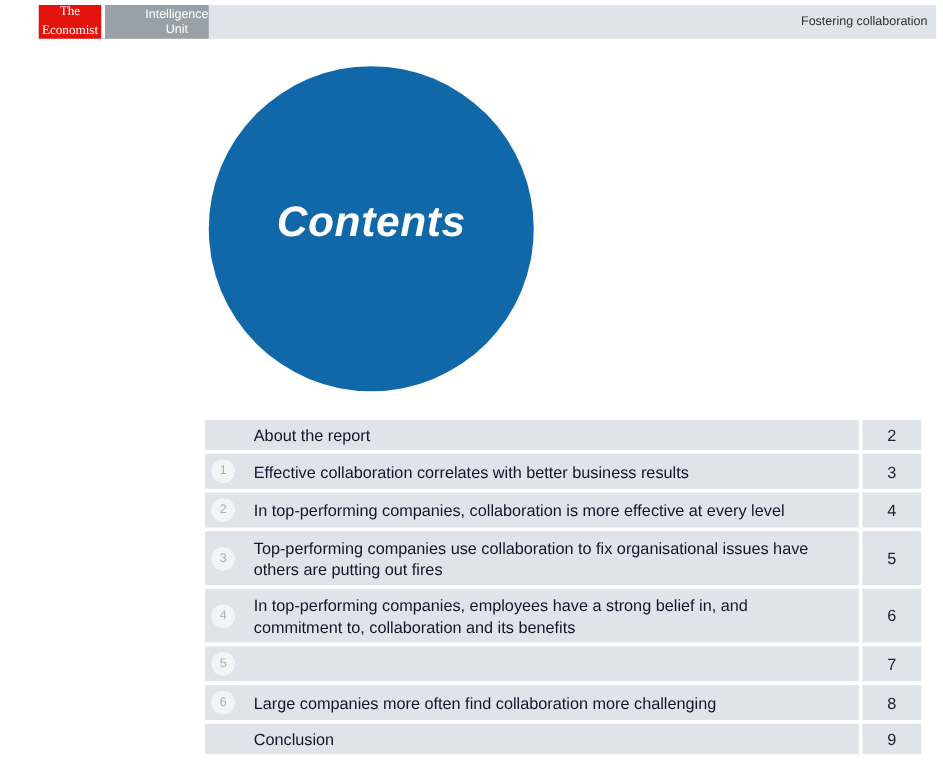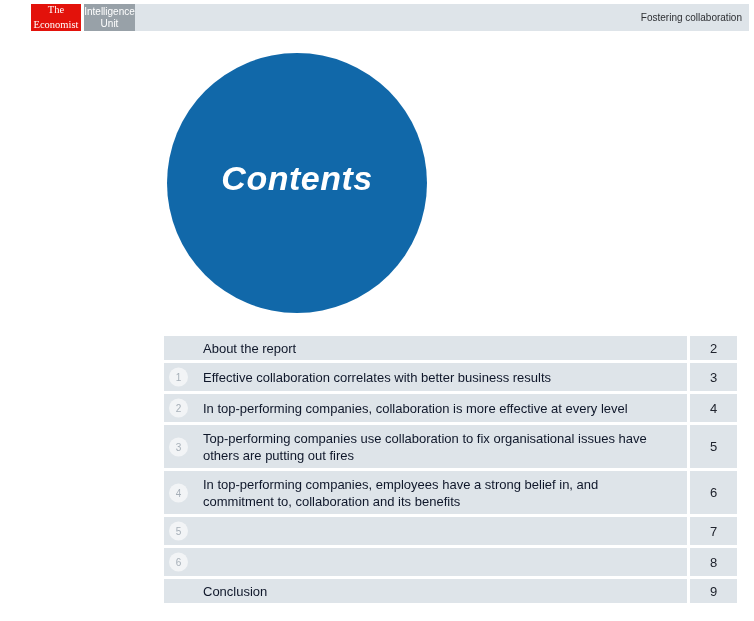--- a/index.html
+++ b/index.html
@@ -18,21 +18,21 @@
   .economist-box{
     width:50px;background:#e3120b;color:#ffffff;
     font-family:"Liberation Serif",serif;font-size:10.5px;line-height:1.15;
     display:flex;flex-direction:column;align-items:center;justify-content:space-between;
     text-align:center;border-right:3px solid #ffffff;flex:0 0 auto;
   }
   .eiu-box{
     width:51px;background:#98a1a8;color:#ffffff;
     font-size:10px;line-height:1.2;
     display:flex;flex-direction:column;align-items:center;justify-content:center;
-    text-align:right;overflow:hidden;white-space:nowrap;flex:0 0 auto;
+    text-align:right;overflow:hidden;white-space:nowrap;flex:0 0 auto;padding-left:32px;
   }
   .header-spacer{flex:1;}
   .header-title{
     align-self:center;padding-right:7px;font-size:10px;color:#2d2f33;
   }
 
   
   .contents-circle{
     position:absolute;left:167px;top:53px;width:260px;height:260px;
     border-radius:50%;background:#1168a9;
@@ -131,20 +131,21 @@
       </div>
       <div class="toc-row row-mid">
         <div class="toc-main">
           <span class="toc-num">5</span>
         </div>
         <div class="toc-page">7</div>
       </div>
       <div class="toc-row row-mid">
         <div class="toc-main">
           <span class="toc-num">6</span>
+          <span class="toc-title">Large companies more often find collaboration more challenging</span>
         </div>
         <div class="toc-page">8</div>
       </div>
       <div class="toc-row row-short">
         <div class="toc-main">
           <span class="toc-title">Conclusion</span>
         </div>
         <div class="toc-page">9</div>
       </div>
     </div>

